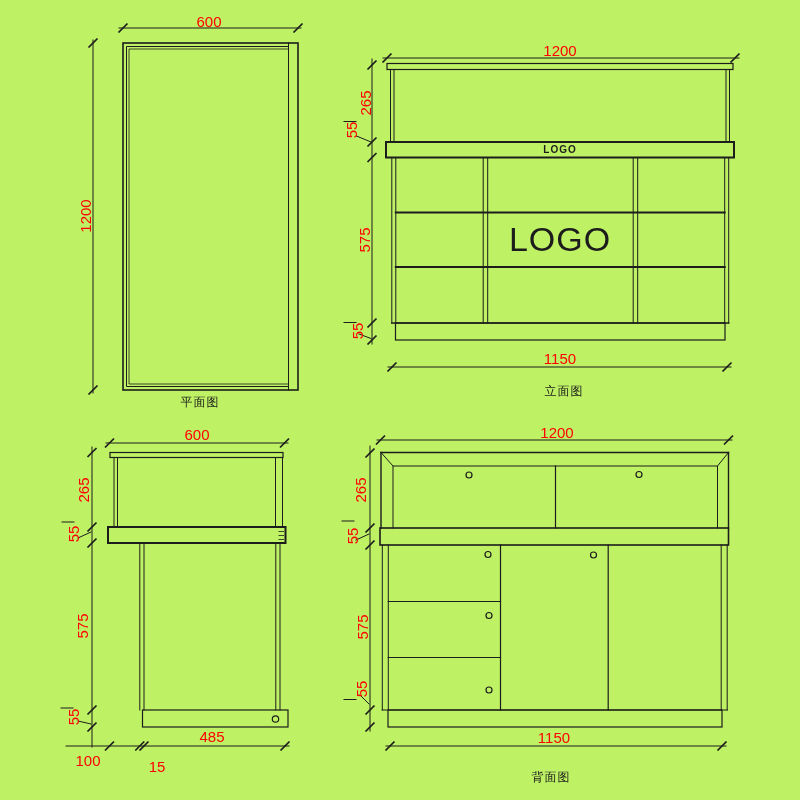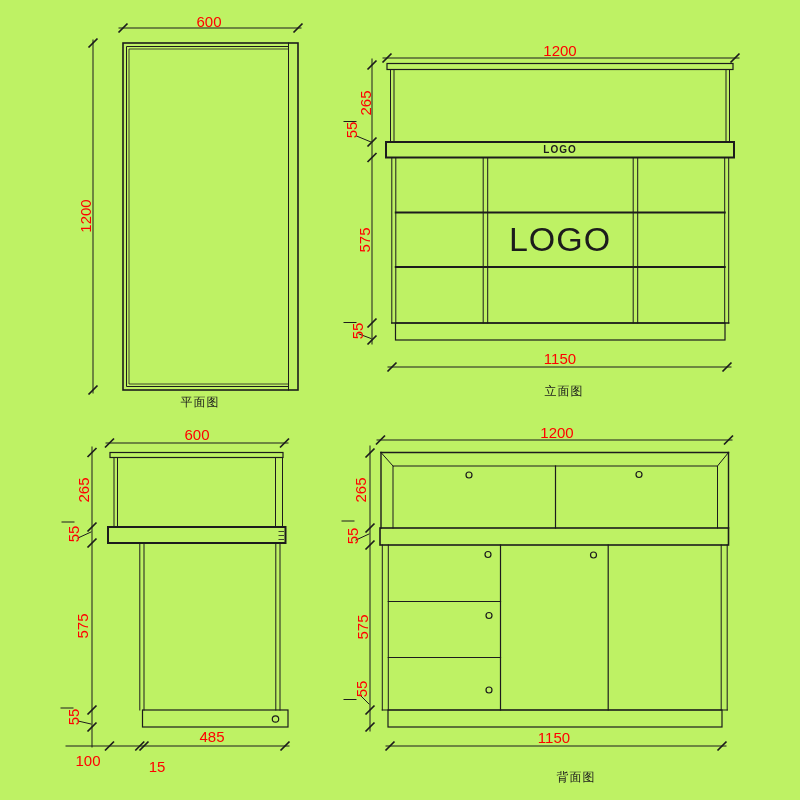--- a/index.html
+++ b/index.html
@@ -185,15 +185,15 @@
   <div class="t dim" style="left:157px;top:766px">15</div>
   <div class="t dim" style="left:212px;top:736px">485</div>
   <div class="t cjk" style="left:208px;top:806px">侧面图</div>
 
   <div class="t dim" style="left:557px;top:432px">1200</div>
   <div class="t dim rot" style="left:360px;top:490px">265</div>
   <div class="t dim rot" style="left:352px;top:536px">55</div>
   <div class="t dim rot" style="left:362px;top:627px">575</div>
   <div class="t dim rot" style="left:361px;top:689px">55</div>
   <div class="t dim" style="left:554px;top:737px">1150</div>
-  <div class="t cjk" style="left:576px;top:777px">背面图</div>
+  <div class="t cjk" style="left:551px;top:777px">背面图</div>
 
 </div>
 
 </body></html>

